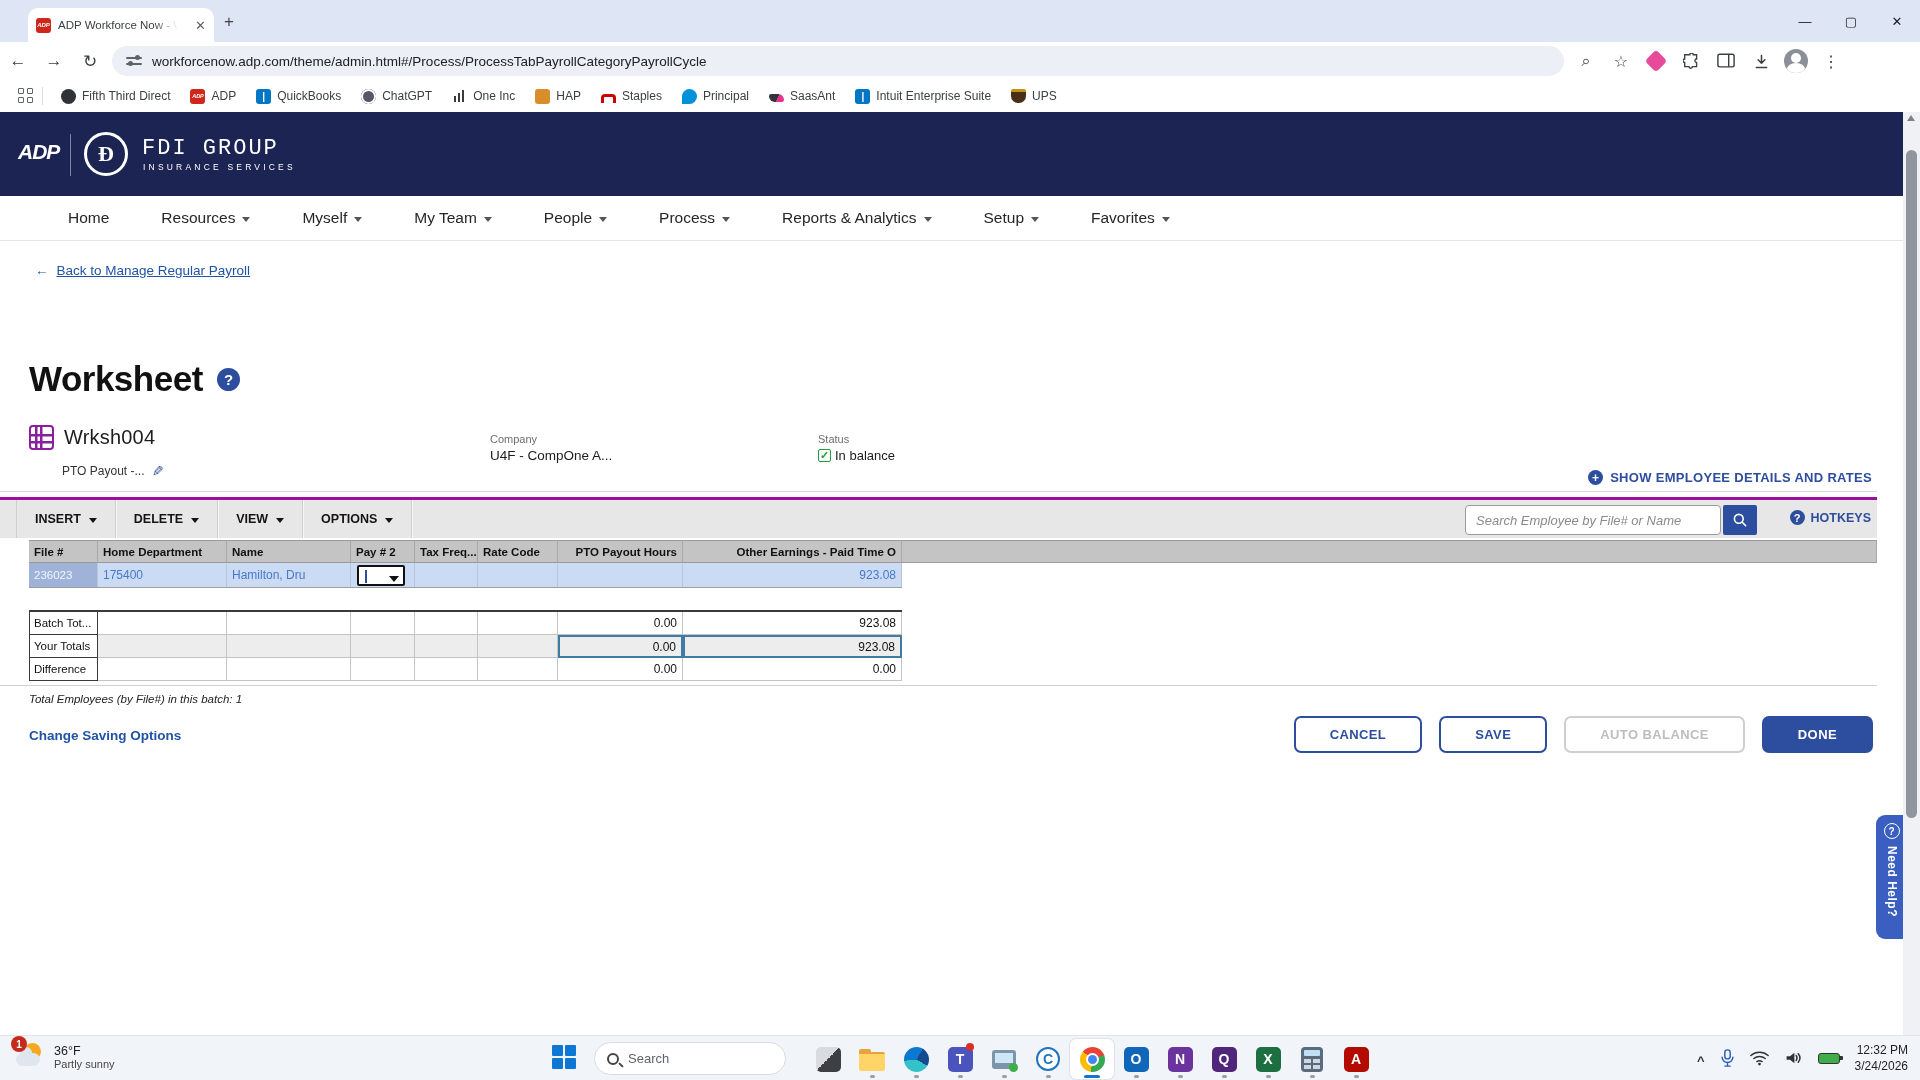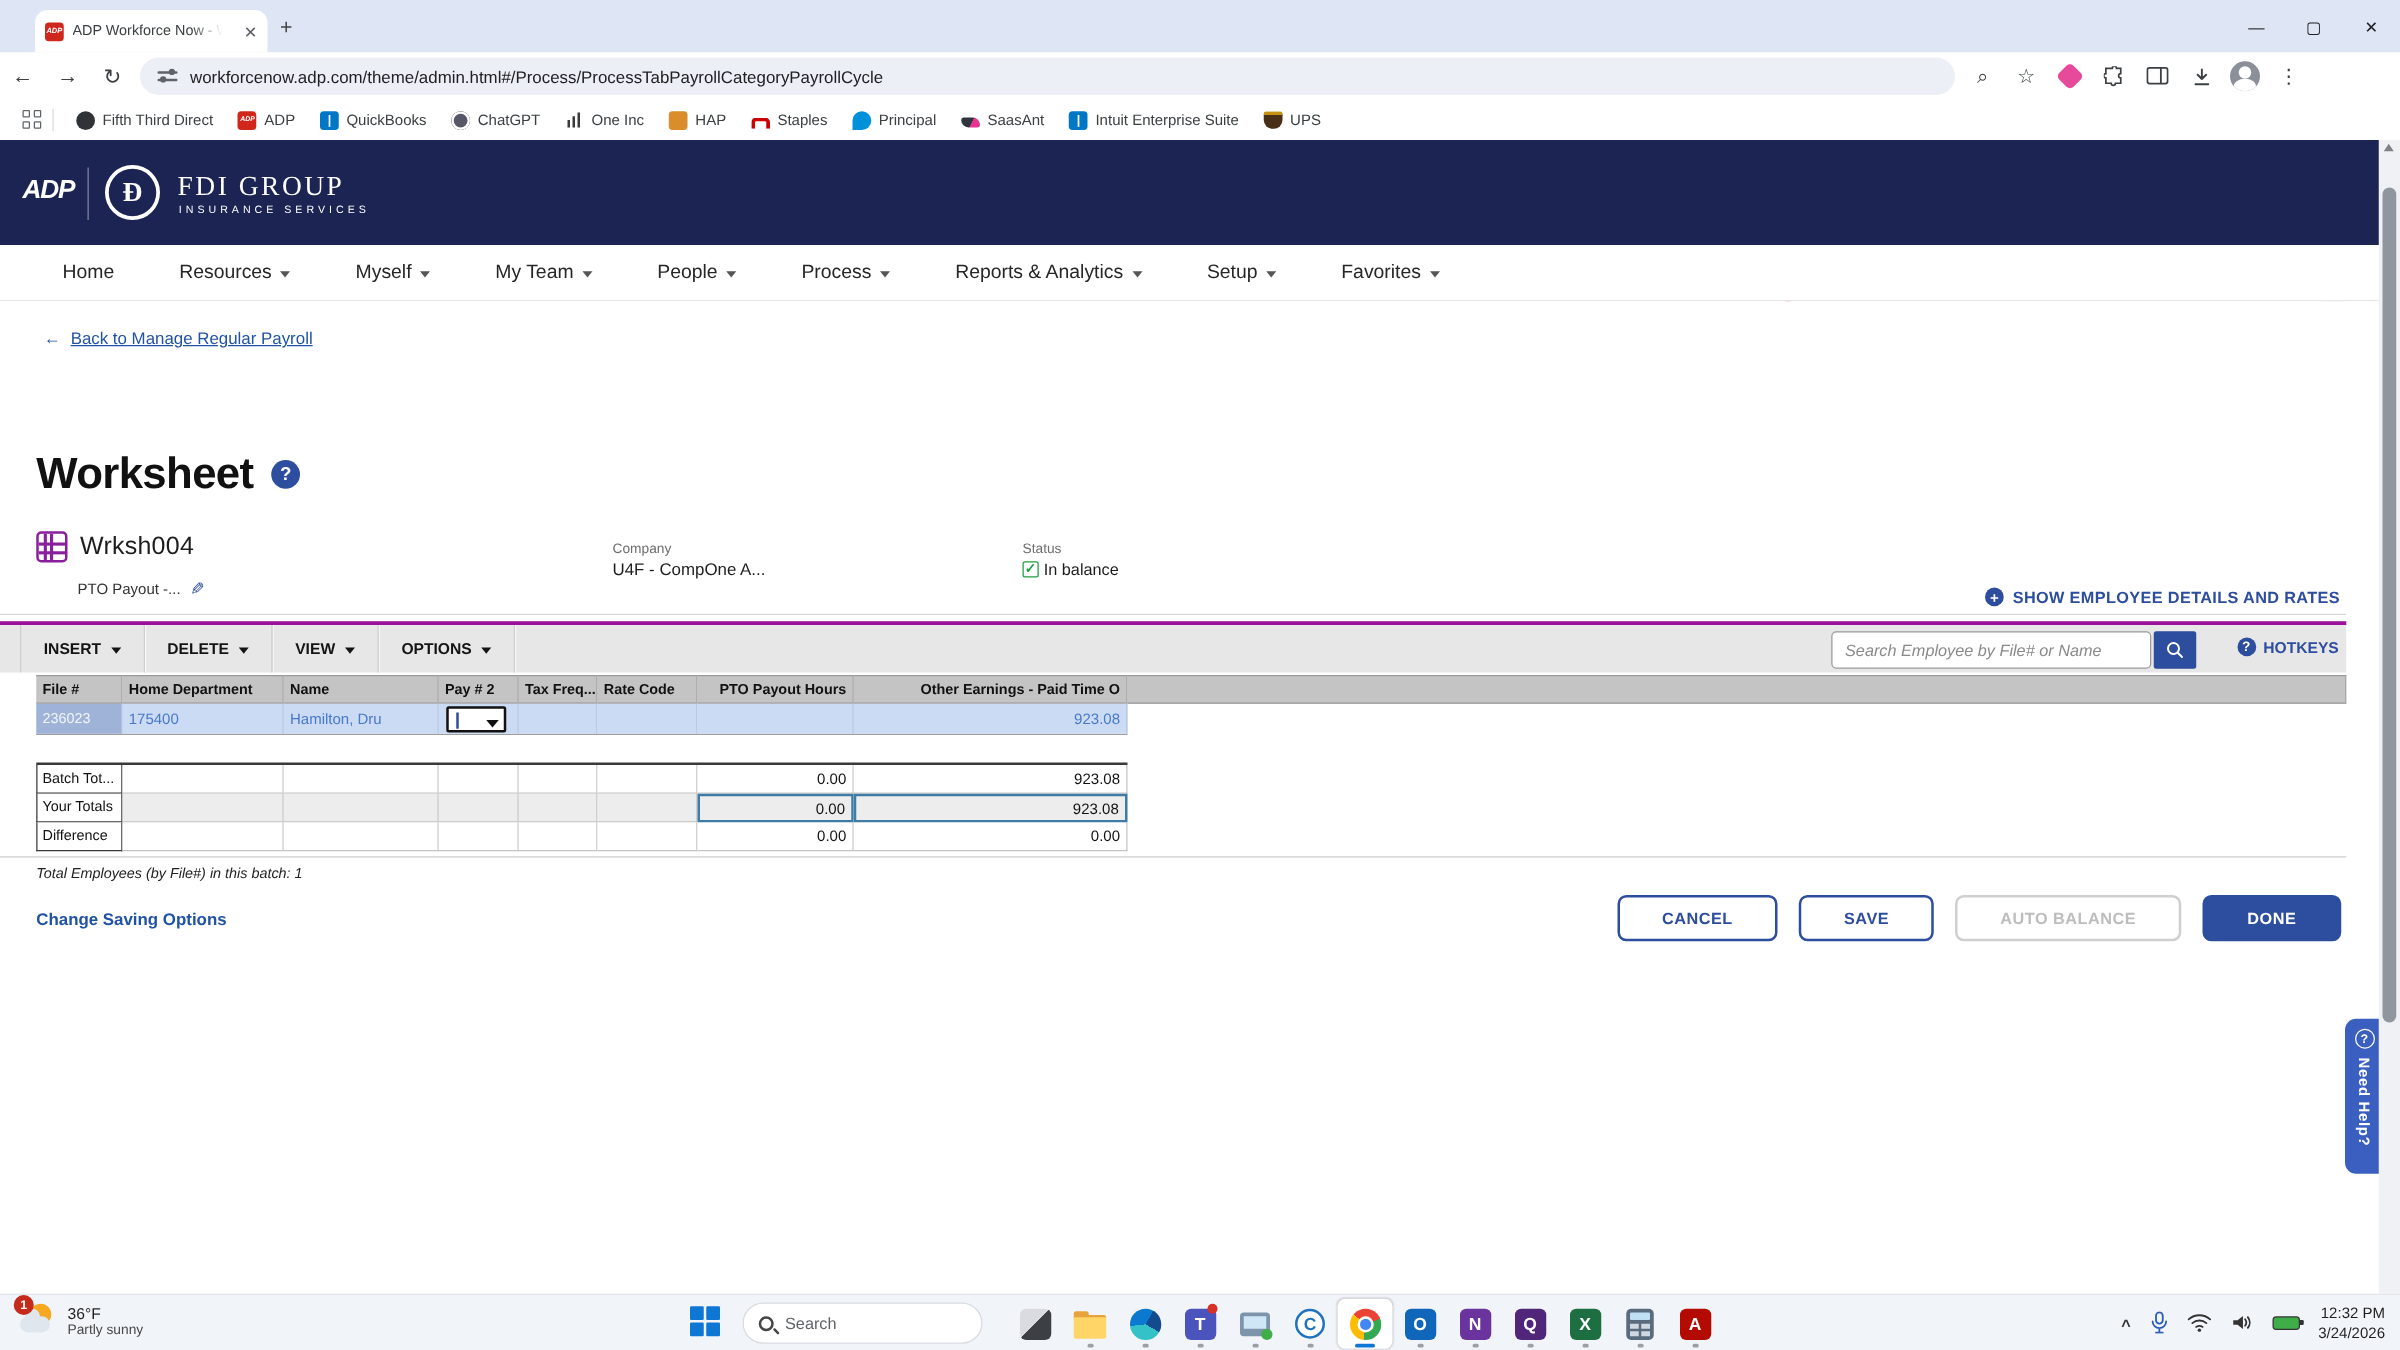--- a/index.html
+++ b/index.html
@@ -49,39 +49,39 @@
   .fv{width:15px;height:15px;flex:0 0 auto;display:flex;align-items:center;justify-content:center}
   .fv-circle{border-radius:50%}
   .fv-sq{border-radius:3px}
 
   
   .adph{position:absolute;left:0;top:112px;width:1920px;height:84px;background:#1b2452;color:#fff}
   .adp-logo{position:absolute;left:18px;top:28px;font-size:21px;font-weight:bold;font-style:italic;letter-spacing:-1px}
   .adp-div{position:absolute;left:70px;top:22px;width:1px;height:42px;background:rgba(255,255,255,.45)}
   .fdi-circle{position:absolute;left:84px;top:20px;width:44px;height:44px;border:3px solid #fff;border-radius:50%;
     display:flex;align-items:center;justify-content:center;font-size:22px;font-weight:bold;font-family:"Liberation Serif",serif}
-  .fdi-name{position:absolute;left:142px;top:24px;font-family:Liberation Serif, serif;font-size:22px;letter-spacing:2px}
+  .fdi-name{position:absolute;left:142px;top:24px;font-family:Liberation Mono, monospace;font-size:22px;letter-spacing:2px}
   .fdi-sub{position:absolute;left:143px;top:50px;font-size:8.5px;letter-spacing:3.2px}
   .hsearch{position:absolute;left:612px;top:128px;width:374px;height:52px;background:#fff;border-radius:26px;
     display:flex;align-items:center;padding:0 8px 0 20px;gap:12px}
   .hsearch input{border:0;outline:0;flex:1;font-size:15px;color:#202124;font-family:inherit;background:transparent}
   .hsearch input::placeholder{color:#69707c}
   .upbtn{width:38px;height:38px;border-radius:50%;background:#d9d5ce;color:#fff;display:flex;align-items:center;justify-content:center;font-size:17px}
   .hitems{position:absolute;right:104px;top:124px;display:flex;align-items:flex-start;gap:27px}
   .hitem{display:flex;flex-direction:column;align-items:center;gap:7px;min-width:44px;position:relative}
   .hitem .ic{height:24px;display:flex;align-items:center;justify-content:center}
   .hitem .lb{font-size:10.5px;white-space:nowrap}
   .badge-dot{position:absolute;top:-3px;left:calc(50% + 8px);width:9px;height:9px;border-radius:50%;background:#d93025}
   .havatar{position:absolute;right:34px;top:126px;width:38px;height:38px;border-radius:50%;background:#cfe0f8;
     color:#1b2452;font-weight:bold;font-size:14px;display:flex;align-items:center;justify-content:center}
   .wic{stroke:#fff;fill:none;stroke-width:1.8;stroke-linecap:round;stroke-linejoin:round}
 
   
   .mainnav{position:absolute;left:0;top:196px;width:1920px;height:45px;background:#fff;border-bottom:1px solid #e6e6e6;
-    display:flex;align-items:center;padding-left:24px}
+    display:flex;align-items:center;padding-left:42px}
   .mnav-item{display:flex;align-items:center;gap:7px;padding:0 26px;font-size:15.5px;color:#262626;font-weight:500}
   .caret{width:0;height:0;border-left:4.5px solid transparent;border-right:4.5px solid transparent;border-top:5.5px solid #555;margin-top:2px}
 
   
   .content{position:absolute;left:0;top:241px;width:1920px;height:794px;background:#fff}
   .backlink{position:absolute;left:35px;top:22px;display:flex;align-items:center;gap:8px;color:#2053a4;font-size:13.5px}
   .backlink .txt{text-decoration:underline;font-weight:400}
   .pgtitle{position:absolute;left:29px;top:118px;font-size:35px;font-weight:800;color:#111;letter-spacing:-.5px;display:flex;align-items:center;gap:14px}
   .help-circle{width:23px;height:23px;border-radius:50%;background:#2d4d9e;color:#fff;font-size:15px;font-weight:bold;
     display:flex;align-items:center;justify-content:center}

